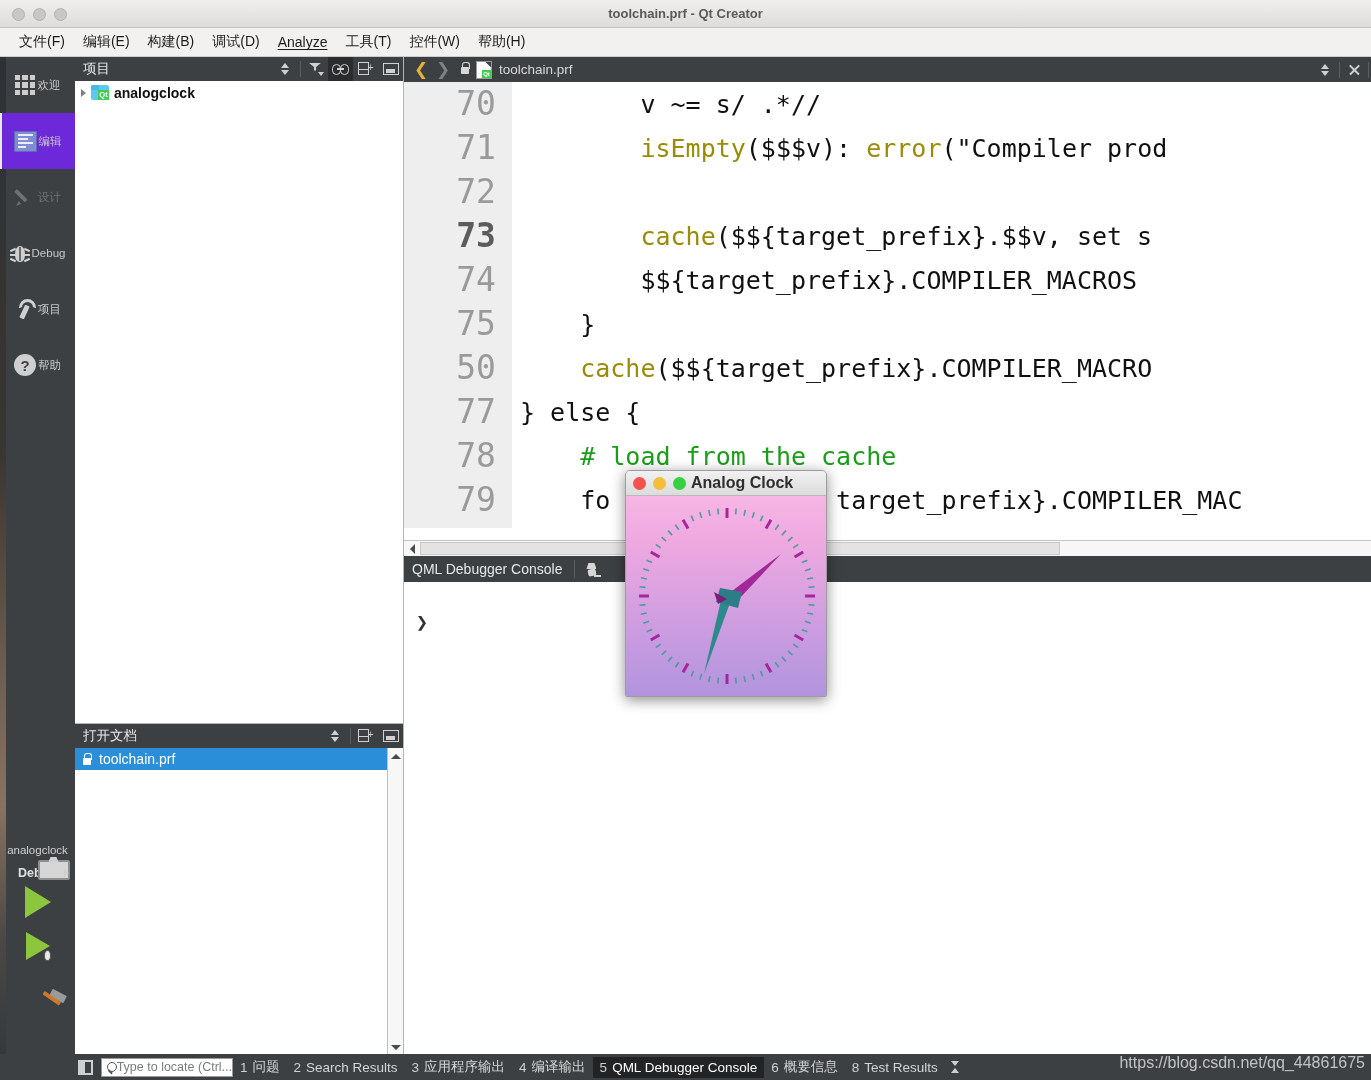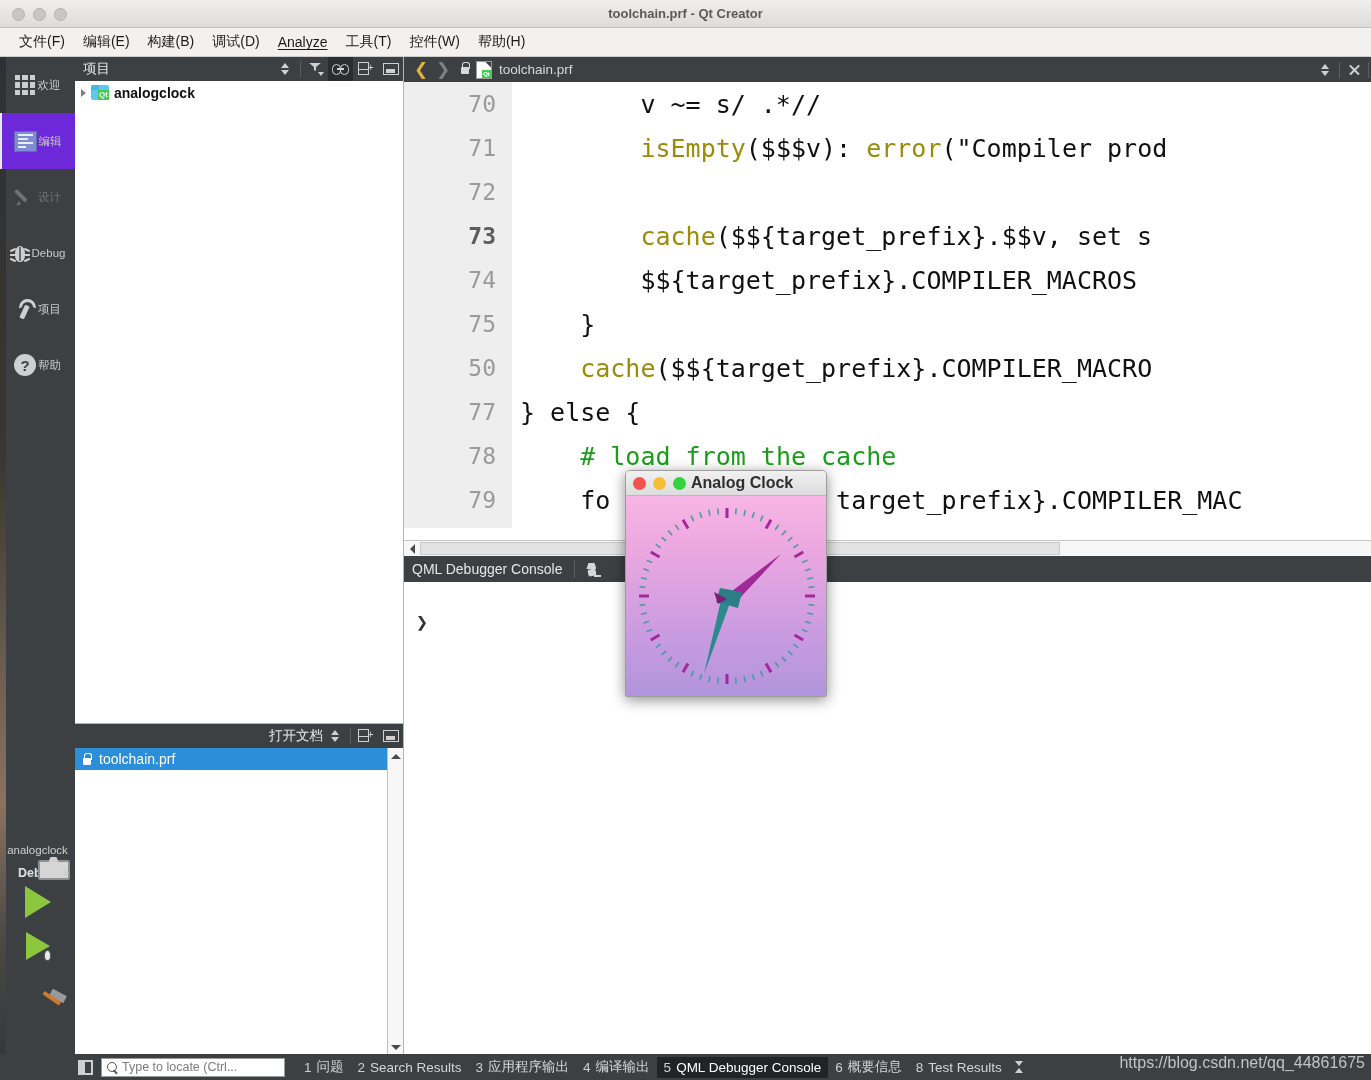--- a/index.html
+++ b/index.html
@@ -162,21 +162,21 @@
   .tri-right { width:0;height:0;border-left:5px solid #808080;border-top:4px solid transparent;border-bottom:4px solid transparent; }
   .qticon { width: 18px; height: 15px; background: #5ec9ef; border-radius: 2px; position: relative; }
   .qticon::before { content:""; position:absolute;left:0;top:0;width:8px;height:5px;background:#45b7e0;border-radius:2px 0 0 0;}
   .qticon .qt { position: absolute; right: 0; bottom: 0; width: 11px; height: 10px;
     background: #41cd52; color: #fff; font-size: 7.5px; font-weight: 700; line-height: 10px; text-align: center;}
   .tree-item .nm { font-size: 14px; color: #111; font-weight: 700; }
 
   
   #opendocs {
     position: absolute; left: 75px; top: 723px; width: 329px; height: 331px;
-    background: #ffffff; border-right: 1px solid #b5b5b5; border-top: 1px solid #b5b5b5; text-align: right;
+    background: #ffffff; border-right: 1px solid #b5b5b5; border-top: 1px solid #b5b5b5;
   }
   #opendocs .list { position: relative; height: 307px; }
   .doc-row {
     display: flex; align-items: center; height: 22px; gap: 7px; padding-left: 7px;
     background: #2a8fd8; color: #ffffff; font-size: 14px;
     width: 313px;
   }
   .ic-lock { width: 10px; height: 12px; position: relative; }
   .ic-lock::before { content:""; position:absolute; left:1px; bottom:0; width:8px; height:7px; background: currentColor; border-radius:1px;}
   .ic-lock::after { content:""; position:absolute; left:2.2px; top:0; width:5.5px; height:6px;
@@ -214,21 +214,21 @@
   .ic-x::before,.ic-x::after{content:"";position:absolute;left:0;top:6px;width:13px;height:1.6px;background:#d0d0d0;}
   .ic-x::before{transform:rotate(45deg);} .ic-x::after{transform:rotate(-45deg);}
 
   #codearea {
     position: relative; height: 446px; overflow: hidden; background: #ffffff;
     font-family: "DejaVu Sans Mono", monospace;
   }
   .cline { display: flex; height: 44px; align-items: center; }
   .gutter {
     width: 108px; min-width:108px; height: 44px; background: #eeeeee; color: #9a9a9a;
-    font-size: 23px; text-align: right; padding-right: 16px; line-height: 44px;
+    font-size: 33px; text-align: right; padding-right: 16px; line-height: 44px;
   }
   .gutter.cur { color: #5c5c5c; font-weight: 700; }
   .ctext { font-size: 25px; white-space: pre; color: #101010; padding-left: 8px; letter-spacing: 0px; }
   .tok-fn { color: #9a8c08; }
   .tok-cm { color: #1a9e1a; }
 
   #hscroll {
     position: absolute; left: 404px; top: 540px; width: 967px; height: 16px;
     background: #f7f7f7; border-top: 1px solid #c4c4c4;
   }
@@ -269,22 +269,22 @@
 
   
   #statusbar {
     position: absolute; left: 0; bottom: 0; width: 1371px; height: 26px;
     background: #3d4043; display: flex; align-items: center; padding-left: 78px;
     color: #d5d5d5; font-size: 13.5px;
   }
   .ic-sidepanel { width:15px; height:15px; border:2px solid #d0d0d0; position:relative; margin-right: 8px;}
   .ic-sidepanel::after{content:"";position:absolute;left:0;top:0;width:5px;height:100%;background:#d0d0d0;}
   #locator {
-    width: 184px; height: 19px; background: #ffffff; border: 1px solid #9a9a9a;
-    display: flex; align-items: center; padding-left: 5px; gap: 4px; margin-right: 12px;
+    width: 132px; height: 19px; background: #ffffff; border: 1px solid #9a9a9a;
+    display: flex; align-items: center; padding-left: 5px; gap: 4px; 
   }
   .ic-magnify { width:11px;height:11px;position:relative; }
   .ic-magnify::before{content:"";position:absolute;left:0;top:0;width:8px;height:8px;border:1.5px solid #555;border-radius:50%;}
   .ic-magnify::after{content:"";position:absolute;right:0;bottom:0;width:5px;height:1.5px;background:#555;transform:rotate(45deg);}
   #locator .ph { font-size: 12.5px; color: #7c7c7c; white-space: nowrap; }
   .sb-item { display:flex; align-items:center; gap:5px; padding: 3px 7px; white-space: nowrap; }
   .sb-item.active { background: #212325; color: #ffffff; }
   .sb-item .num { color: #cfcfcf; }
   .sb-updown { margin-left: 6px; }
   #watermark {

